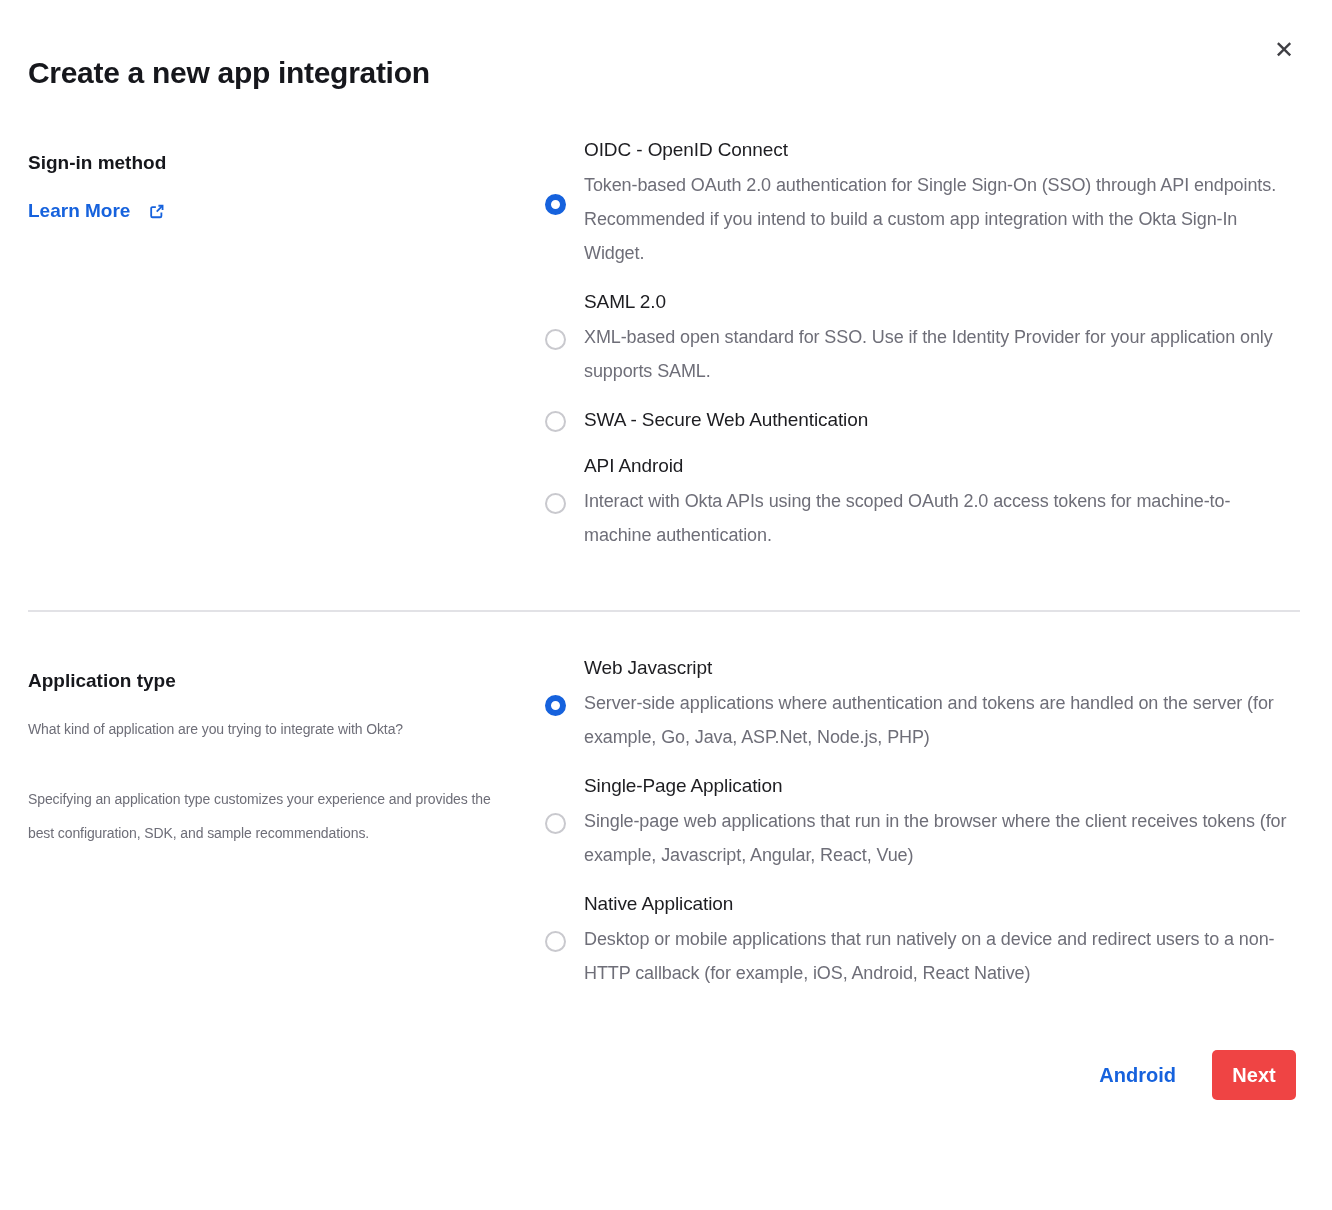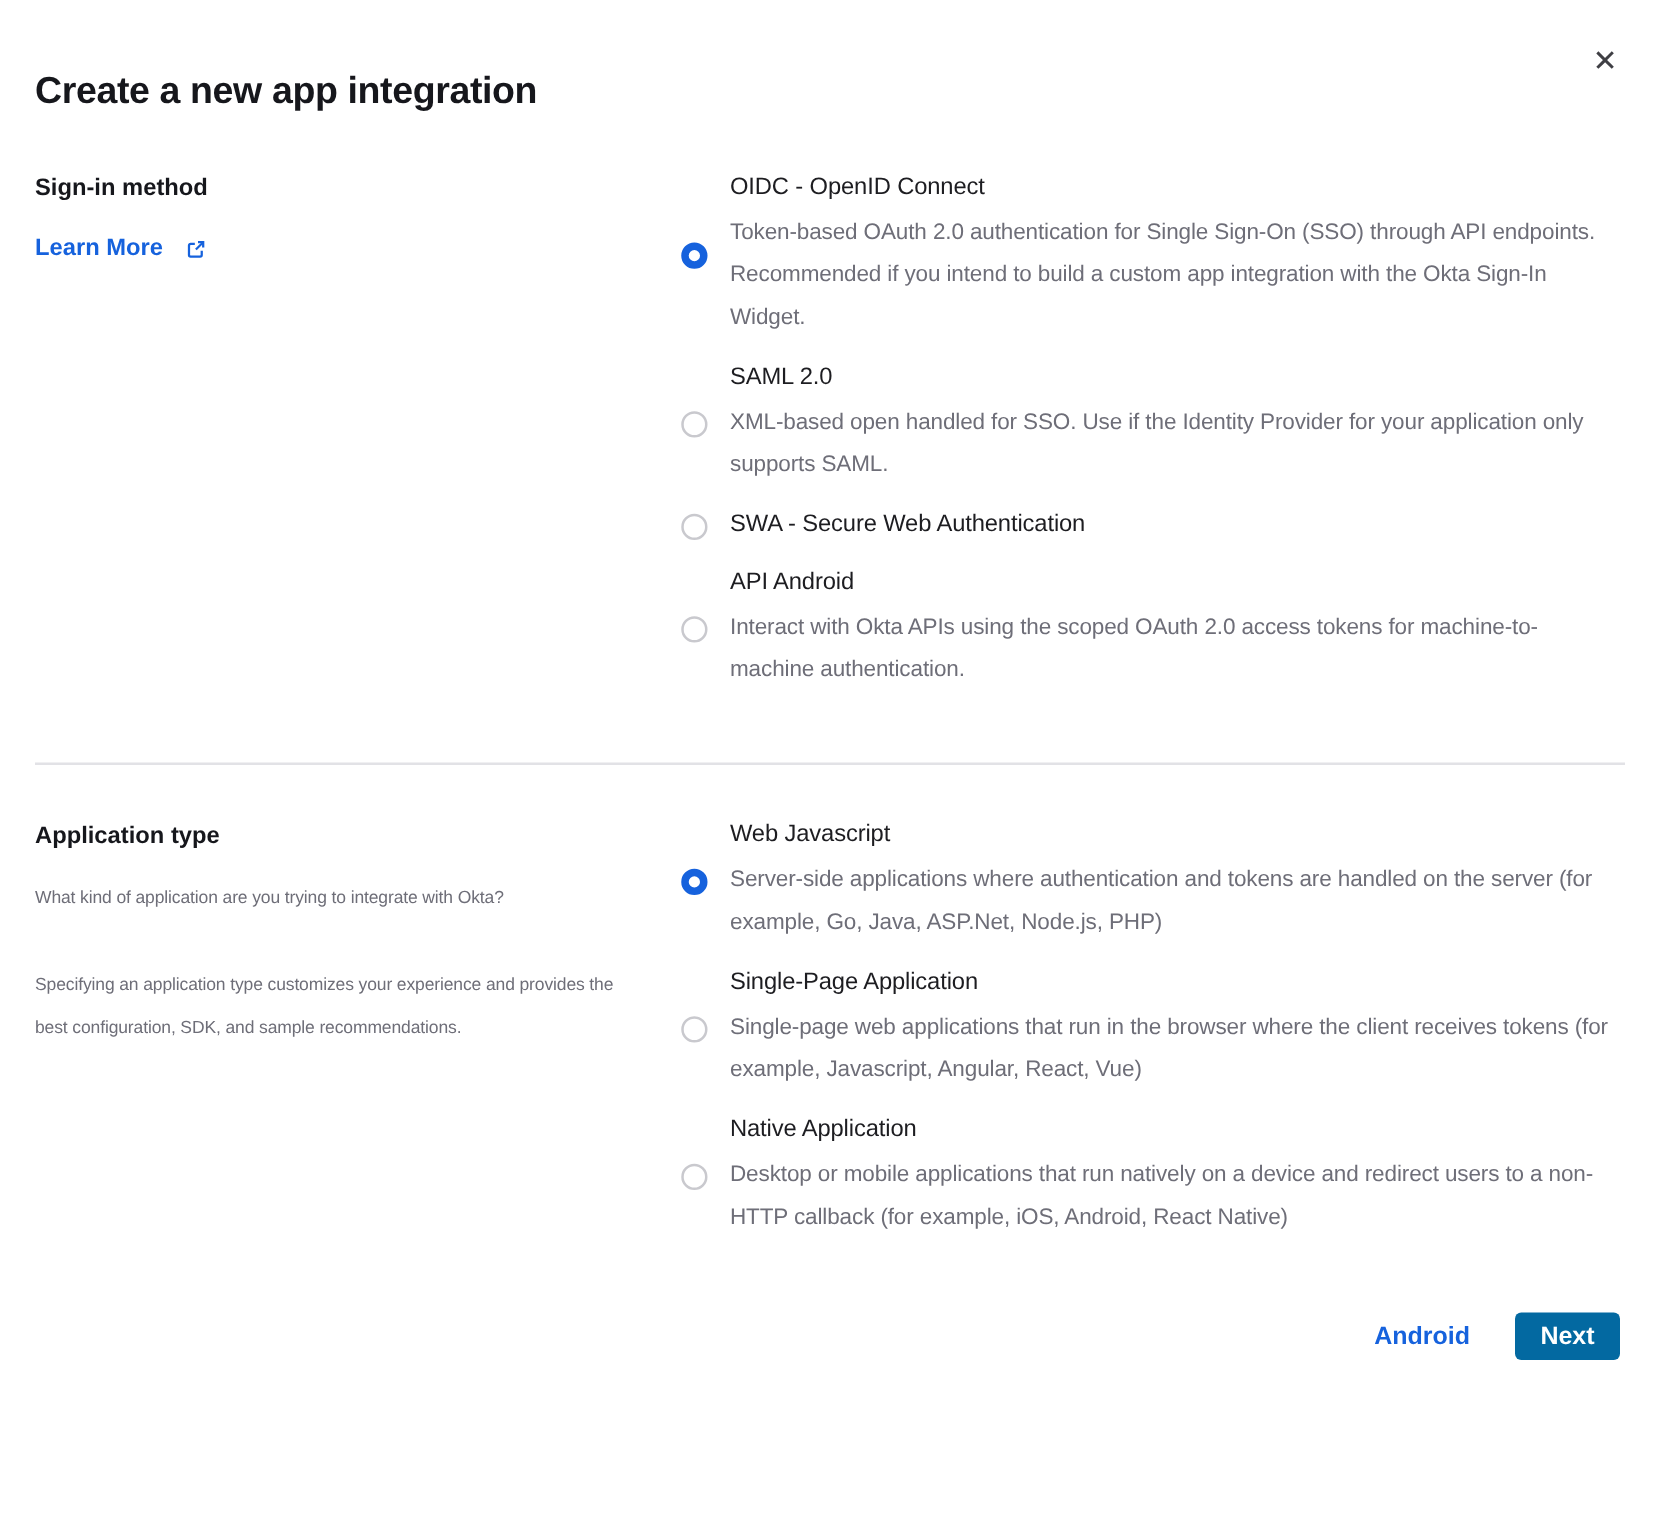--- a/index.html
+++ b/index.html
@@ -26,21 +26,21 @@
     color: #16171c;
   }
 
   .section { display: flex; align-items: flex-start; }
   .section.signin { margin-top: 46px; }
   .section.apptype { margin-top: 0; }
   .col-left { width: 517px; flex: none; padding-right: 30px; }
   .col-right { flex: 1; min-width: 0; }
 
   .field-label {
-    font-size: 19px; font-weight: 700; color: #16171c; line-height: 30px;
+    font-size: 19px; font-weight: 700; color: #16171c; line-height: 30px; margin-top: 12px;
   }
   .learn-more {
     display: inline-flex; align-items: center; gap: 18px;
     margin-top: 22px;
     font-size: 19px; font-weight: 700; color: #1662dd;
     text-decoration: none; cursor: pointer;
   }
   .learn-more svg { display: block; }
 
   .left-desc {
@@ -80,22 +80,22 @@
   .footer {
     display: flex; justify-content: flex-end; align-items: center;
     gap: 36px; margin-top: 42px; padding-right: 4px;
   }
   .cancel-link {
     background: none; border: none; cursor: pointer;
     font-size: 20px; font-weight: 700; color: #1662dd;
     font-family: "Liberation Sans", sans-serif;
   }
   .next-btn {
-    min-width: 84px; height: 38px; padding: 0 20px;
-    background: #0369a1; color: #ffffff;
+    min-width: 84px; height: 50px; padding: 0 20px;
+    background: #ef4444; color: #ffffff;
     border: none; border-radius: 5px; cursor: pointer;
     font-size: 20px; font-weight: 700;
     font-family: "Liberation Sans", sans-serif;
   }
 </style>
 </head>
 <body>
 
 <div class="modal">
 
@@ -122,21 +122,21 @@
         <span class="radio selected"></span>
         <div class="option-body">
           <div class="option-label">OIDC - OpenID Connect</div>
           <div class="option-desc">Token-based OAuth 2.0 authentication for Single Sign-On (SSO) through API endpoints. Recommended if you intend to build a custom app integration with the Okta Sign-In Widget.</div>
         </div>
       </div>
       <div class="option">
         <span class="radio"></span>
         <div class="option-body">
           <div class="option-label">SAML 2.0</div>
-          <div class="option-desc">XML-based open handled for SSO. Use if the Identity Provider for your application only supports SAML.</div>
+          <div class="option-desc">XML-based open standard for SSO. Use if the Identity Provider for your application only supports SAML.</div>
         </div>
       </div>
       <div class="option">
         <span class="radio"></span>
         <div class="option-body">
           <div class="option-label">SWA - Secure Web Authentication</div>
         </div>
       </div>
       <div class="option">
         <span class="radio"></span>

